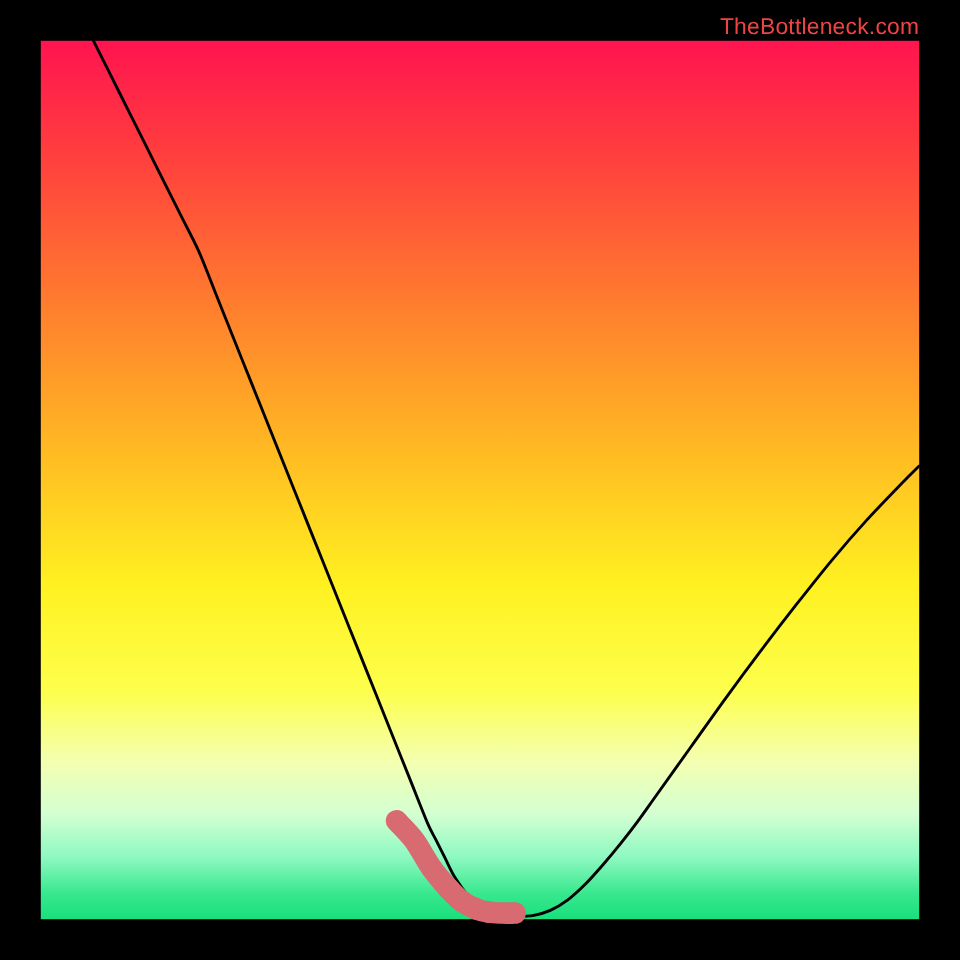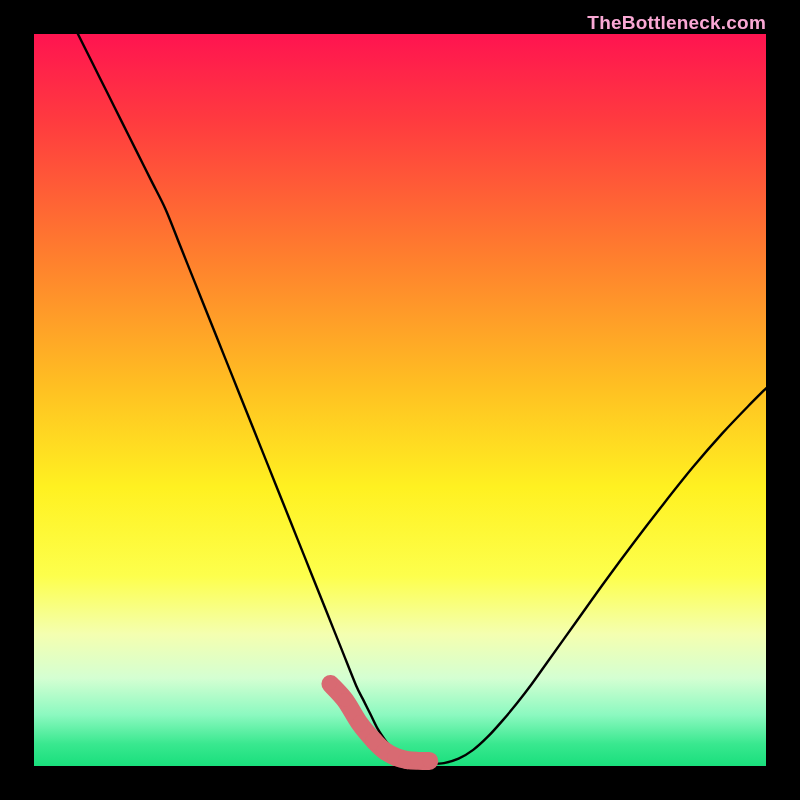--- a/index.html
+++ b/index.html
@@ -19,22 +19,22 @@
   .plot-area {
     position: absolute;
     background: #000;
   }
   .gradient-fill {
     position: absolute;
     left: 0; top: 0; right: 0; bottom: 0;
   }
   .watermark {
     position: absolute;
-    color: #f9a8d4;
-    font-weight: 700;
+    color: #ef4444;
+    font-weight: 400;
     letter-spacing: 0.2px;
     white-space: nowrap;
   }
   svg.curve {
     position: absolute;
     left: 0; top: 0;
     overflow: visible;
   }
 </style>
 </head>

